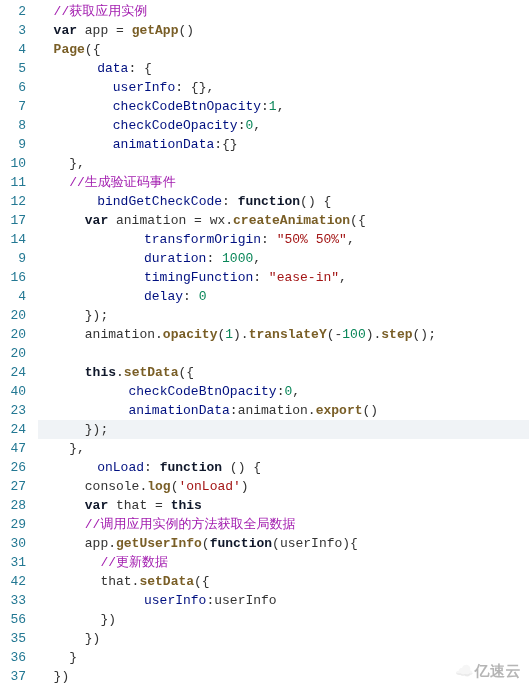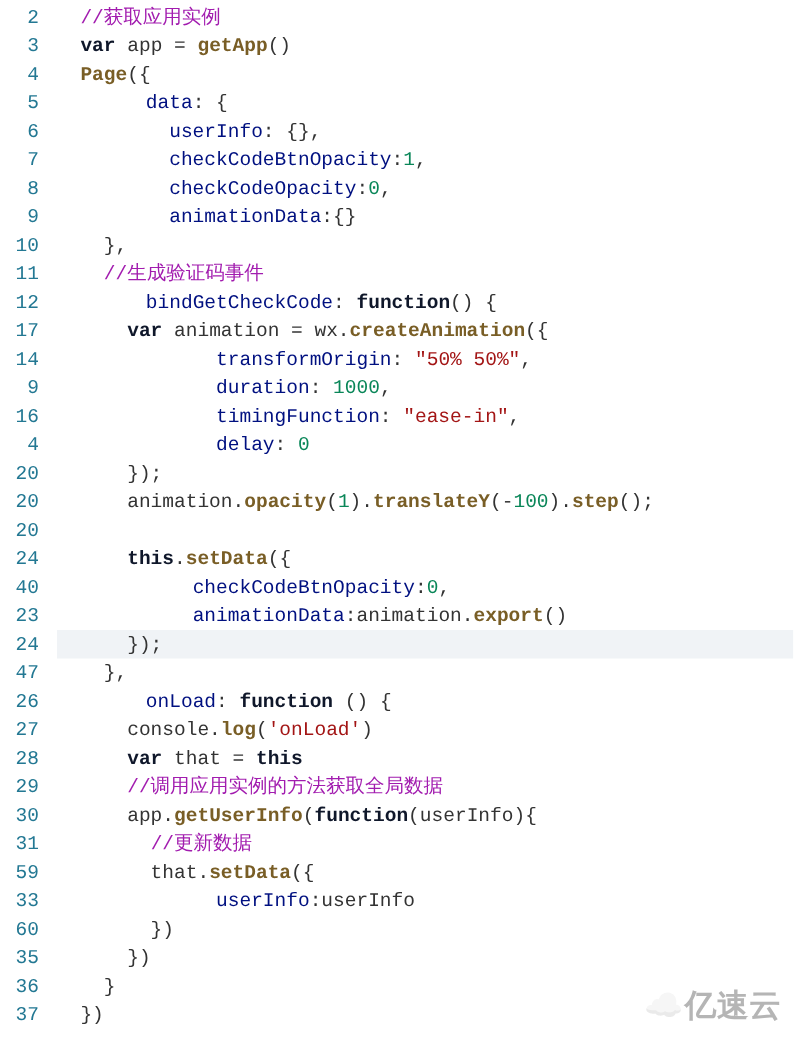--- a/index.html
+++ b/index.html
@@ -36,21 +36,21 @@
     .tok-ident { color: #001080; margin-left: 28px; }
     .tok-func { color: #795E26; font-weight: bold; }
     .tok-str { color: #a31515; }
     .tok-num { color: #098658; }
     .tok-comment { color: #a21caf; }
     .tok-punct { color: #333; }
     .watermark {
       position: fixed;
       right: 8px;
       bottom: 10px;
-      font-size: 21px;
+      font-size: 15px;
       font-weight: 600;
       color: rgba(120,120,120,0.55);
       letter-spacing: 0.5px;
       pointer-events: none;
     }
     .watermark .emoji { filter: grayscale(1) opacity(0.7); }
   </style>
 </head>
 <body>
 
@@ -79,23 +79,23 @@
       <div class="gutter-line">40</div>
       <div class="gutter-line">23</div>
       <div class="gutter-line">24</div>
       <div class="gutter-line">47</div>
       <div class="gutter-line">26</div>
       <div class="gutter-line">27</div>
       <div class="gutter-line">28</div>
       <div class="gutter-line">29</div>
       <div class="gutter-line">30</div>
       <div class="gutter-line">31</div>
-      <div class="gutter-line">59</div>
+      <div class="gutter-line">42</div>
       <div class="gutter-line">33</div>
-      <div class="gutter-line">60</div>
+      <div class="gutter-line">56</div>
       <div class="gutter-line">35</div>
       <div class="gutter-line">36</div>
       <div class="gutter-line">37</div>
     </div>
   <div class="code" id="code"><div class="line"><span class="tok-punct">  </span><span class="tok-comment">//获取应用实例</span></div><div class="line"><span class="tok-punct">  </span><span class="tok-kw">var</span><span class="tok-punct"> app = </span><span class="tok-func">getApp</span><span class="tok-punct">()</span></div><div class="line"><span class="tok-punct">  </span><span class="tok-func">Page</span><span class="tok-punct">({</span></div><div class="line"><span class="tok-punct">    </span><span class="tok-ident">data</span><span class="tok-punct">: {</span></div><div class="line"><span class="tok-punct">      </span><span class="tok-ident">userInfo</span><span class="tok-punct">: {},</span></div><div class="line"><span class="tok-punct">      </span><span class="tok-ident">checkCodeBtnOpacity</span><span class="tok-punct">:</span><span class="tok-num">1</span><span class="tok-punct">,</span></div><div class="line"><span class="tok-punct">      </span><span class="tok-ident">checkCodeOpacity</span><span class="tok-punct">:</span><span class="tok-num">0</span><span class="tok-punct">,</span></div><div class="line"><span class="tok-punct">      </span><span class="tok-ident">animationData</span><span class="tok-punct">:{}</span></div><div class="line"><span class="tok-punct">    },</span></div><div class="line"><span class="tok-punct">    </span><span class="tok-comment">//生成验证码事件</span></div><div class="line"><span class="tok-punct">    </span><span class="tok-ident">bindGetCheckCode</span><span class="tok-punct">: </span><span class="tok-kw">function</span><span class="tok-punct">() {</span></div><div class="line"><span class="tok-punct">      </span><span class="tok-kw">var</span><span class="tok-punct"> animation = wx.</span><span class="tok-func">createAnimation</span><span class="tok-punct">({</span></div><div class="line"><span class="tok-punct">          </span><span class="tok-ident">transformOrigin</span><span class="tok-punct">: </span><span class="tok-str">"50% 50%"</span><span class="tok-punct">,</span></div><div class="line"><span class="tok-punct">          </span><span class="tok-ident">duration</span><span class="tok-punct">: </span><span class="tok-num">1000</span><span class="tok-punct">,</span></div><div class="line"><span class="tok-punct">          </span><span class="tok-ident">timingFunction</span><span class="tok-punct">: </span><span class="tok-str">"ease-in"</span><span class="tok-punct">,</span></div><div class="line"><span class="tok-punct">          </span><span class="tok-ident">delay</span><span class="tok-punct">: </span><span class="tok-num">0</span></div><div class="line"><span class="tok-punct">      });</span></div><div class="line"><span class="tok-punct">      animation.</span><span class="tok-func">opacity</span><span class="tok-punct">(</span><span class="tok-num">1</span><span class="tok-punct">).</span><span class="tok-func">translateY</span><span class="tok-punct">(-</span><span class="tok-num">100</span><span class="tok-punct">).</span><span class="tok-func">step</span><span class="tok-punct">();</span></div><div class="line"><span class="tok-punct"></span></div><div class="line"><span class="tok-punct">      </span><span class="tok-kw">this</span><span class="tok-punct">.</span><span class="tok-func">setData</span><span class="tok-punct">({</span></div><div class="line"><span class="tok-punct">        </span><span class="tok-ident">checkCodeBtnOpacity</span><span class="tok-punct">:</span><span class="tok-num">0</span><span class="tok-punct">,</span></div><div class="line"><span class="tok-punct">        </span><span class="tok-ident">animationData</span><span class="tok-punct">:animation.</span><span class="tok-func">export</span><span class="tok-punct">()</span></div><div class="line hl"><span class="tok-punct">      });</span></div><div class="line"><span class="tok-punct">    },</span></div><div class="line"><span class="tok-punct">    </span><span class="tok-ident">onLoad</span><span class="tok-punct">: </span><span class="tok-kw">function</span><span class="tok-punct"> () {</span></div><div class="line"><span class="tok-punct">      console.</span><span class="tok-func">log</span><span class="tok-punct">(</span><span class="tok-str">'onLoad'</span><span class="tok-punct">)</span></div><div class="line"><span class="tok-punct">      </span><span class="tok-kw">var</span><span class="tok-punct"> that = </span><span class="tok-kw">this</span></div><div class="line"><span class="tok-punct">      </span><span class="tok-comment">//调用应用实例的方法获取全局数据</span></div><div class="line"><span class="tok-punct">      app.</span><span class="tok-func">getUserInfo</span><span class="tok-punct">(</span><span class="tok-kw">function</span><span class="tok-punct">(userInfo){</span></div><div class="line"><span class="tok-punct">        </span><span class="tok-comment">//更新数据</span></div><div class="line"><span class="tok-punct">        that.</span><span class="tok-func">setData</span><span class="tok-punct">({</span></div><div class="line"><span class="tok-punct">          </span><span class="tok-ident">userInfo</span><span class="tok-punct">:userInfo</span></div><div class="line"><span class="tok-punct">        })</span></div><div class="line"><span class="tok-punct">      })</span></div><div class="line"><span class="tok-punct">    }</span></div><div class="line"><span class="tok-punct">  })</span></div></div>
 </div>
 
 <div class="watermark"><span class="emoji">☁️</span><span>亿速云</span></div>
 
 </body></html>

